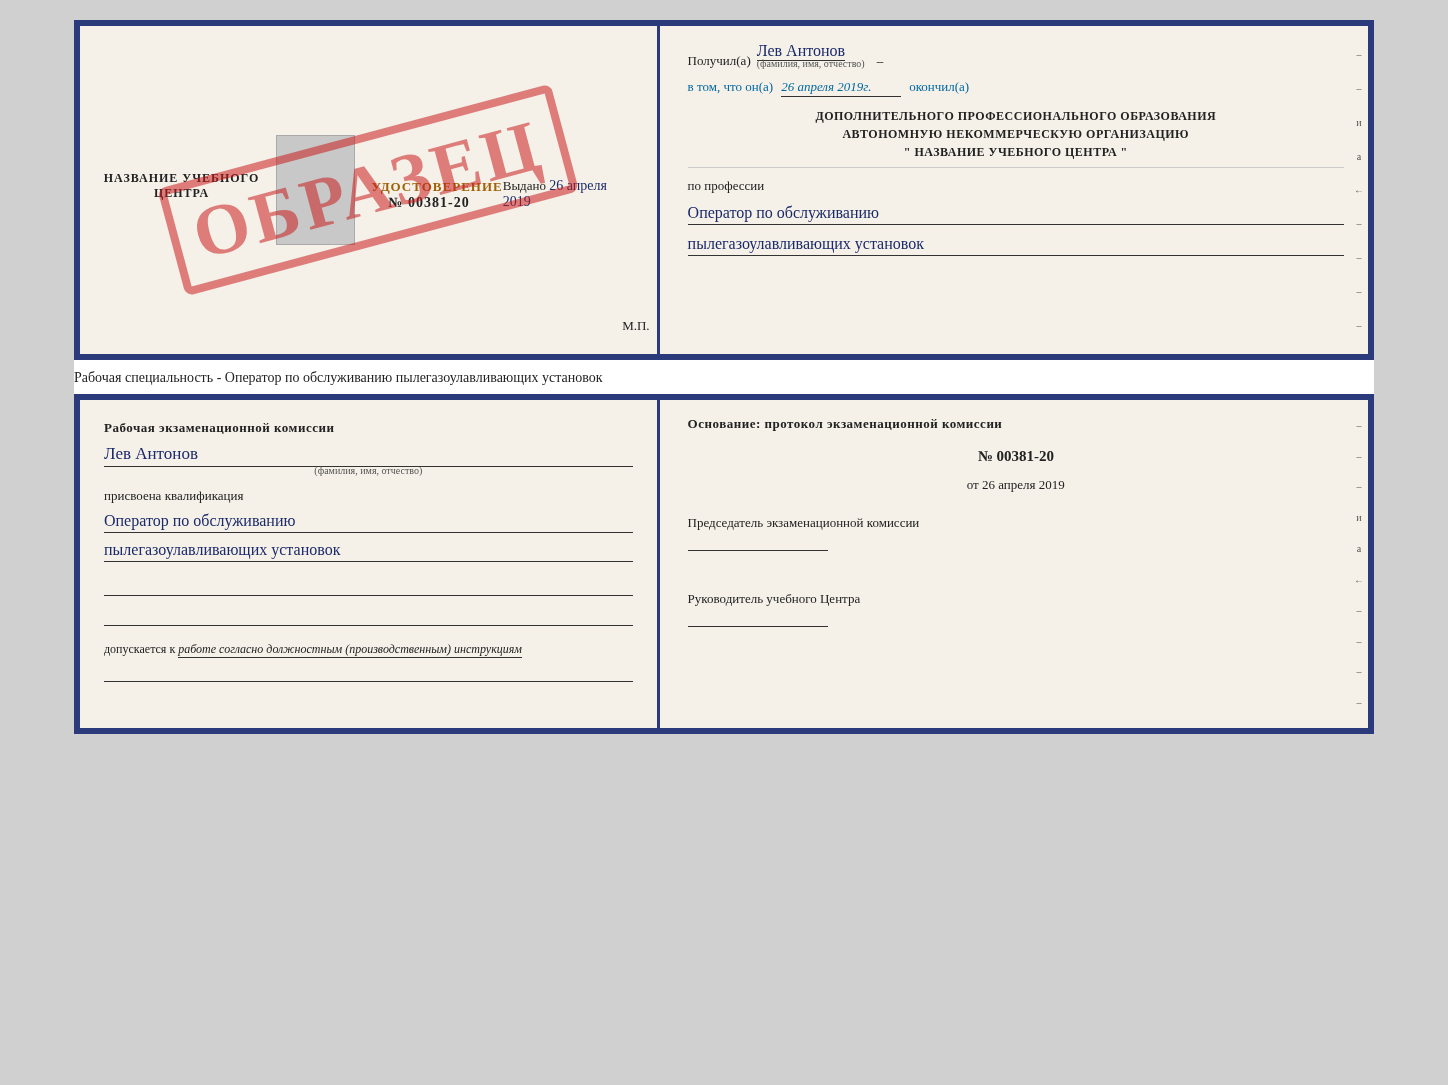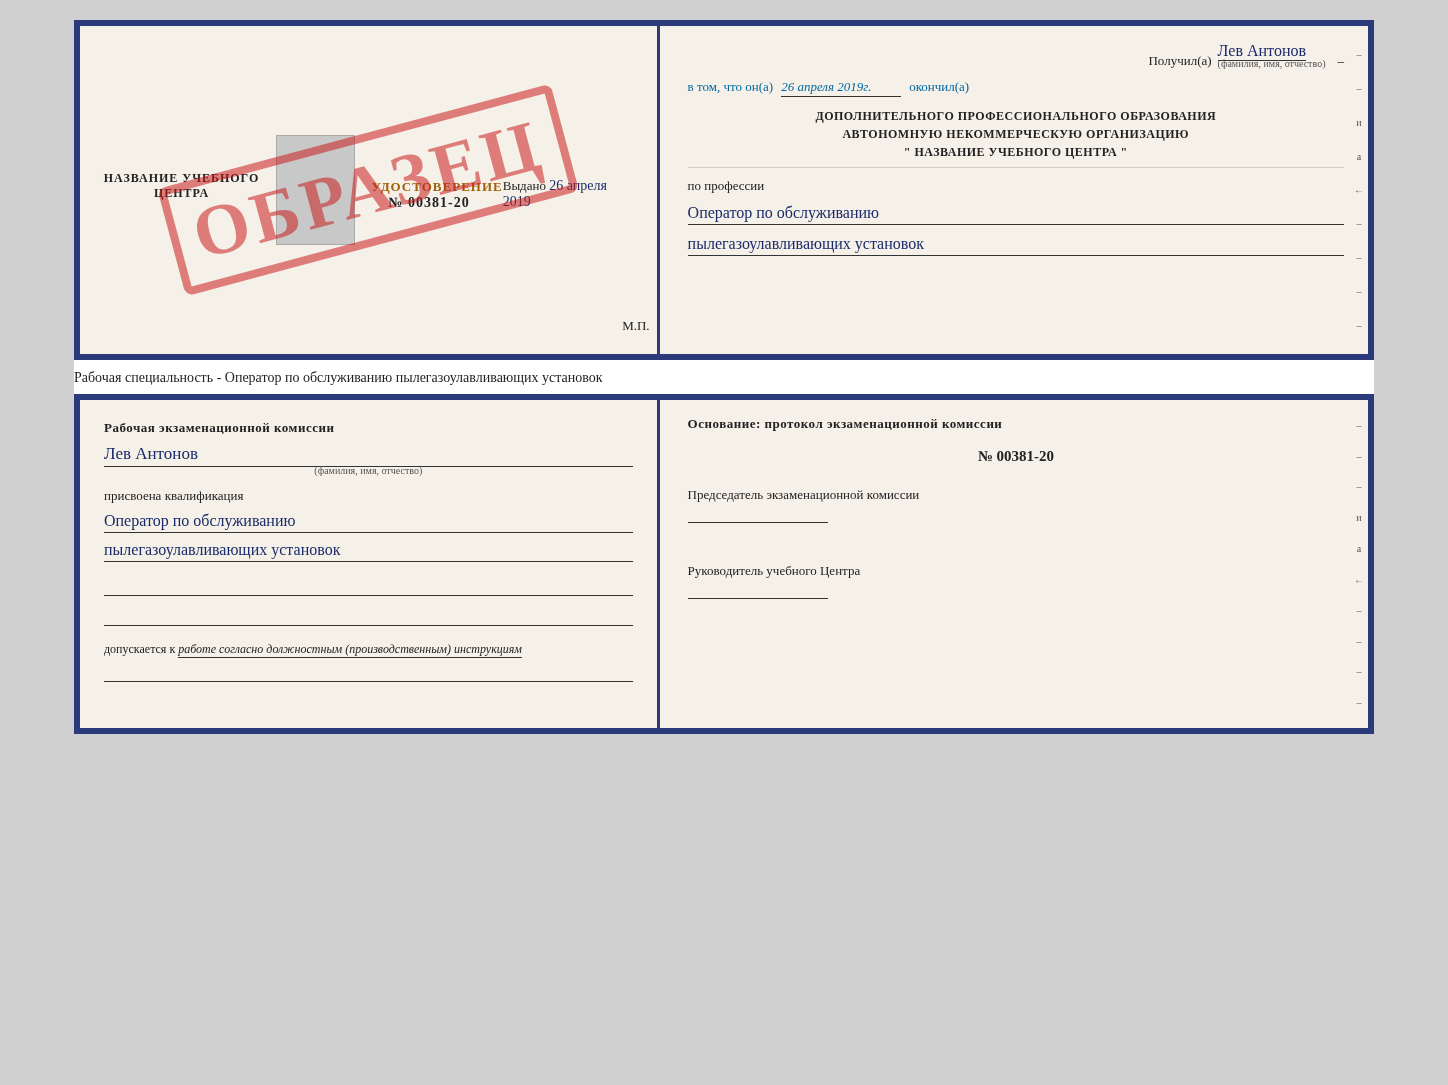--- a/index.html
+++ b/index.html
@@ -122,21 +122,20 @@
       align-self: flex-start;
       margin-top: auto;
     }
 
     
     .received-line {
       display: flex;
       align-items: flex-end;
       gap: 6px;
       font-size: 13px;
-      justify-content: flex-end;
     }
 
     .received-label {
       white-space: nowrap;
       font-size: 13px;
       color: #222;
     }
 
     .received-name {
       font-family: 'Segoe Script', 'Comic Sans MS', cursive;
@@ -439,20 +438,24 @@
         <span class="underline" style="font-style:italic; font-size:12px; color:#222;">работе согласно должностным (производственным) инструкциям</span>
       </div>
       <div style="border-bottom:1px solid #333; height:16px;"></div>
     </div>
 
     <div class="bottom-right">
       <div class="base-label">Основание: протокол экзаменационной комиссии</div>
 
       <div class="protocol-number">№  00381-20</div>
 
+      <div class="protocol-date">
+        <span>от</span>
+        <span>26 апреля 2019</span>
+      </div>
 
       <div class="chairman-block">
         <div class="chairman-label">Председатель экзаменационной комиссии</div>
         <div class="signature-line"></div>
       </div>
 
       <div style="margin-top:12px;">
         <div class="director-label">Руководитель учебного Центра</div>
         <div class="signature-line"></div>
       </div>

